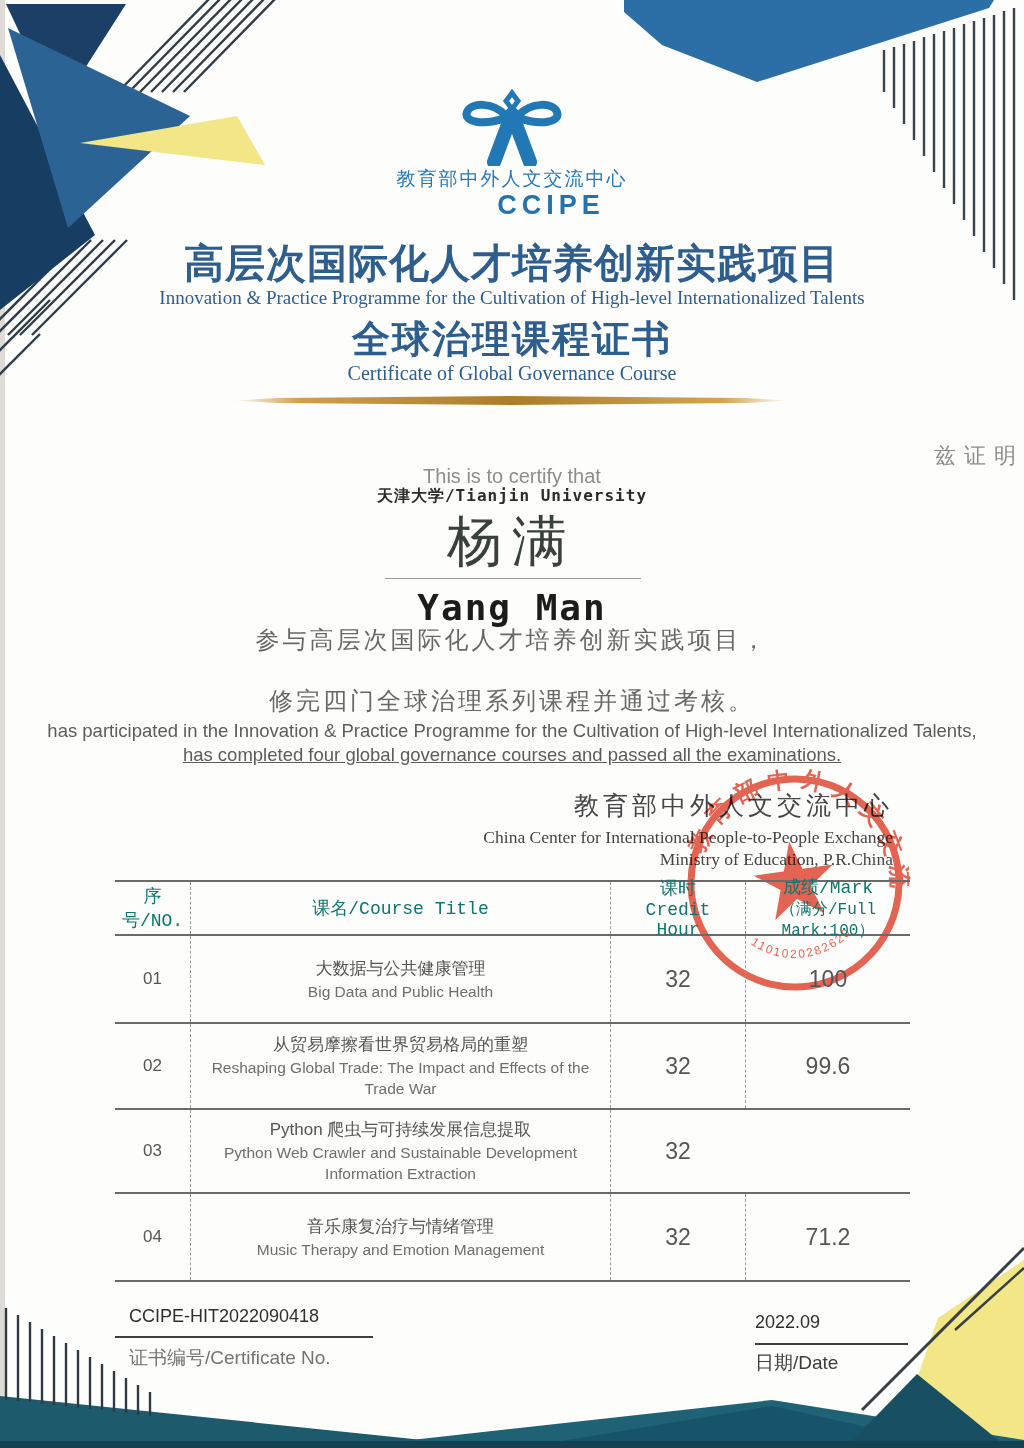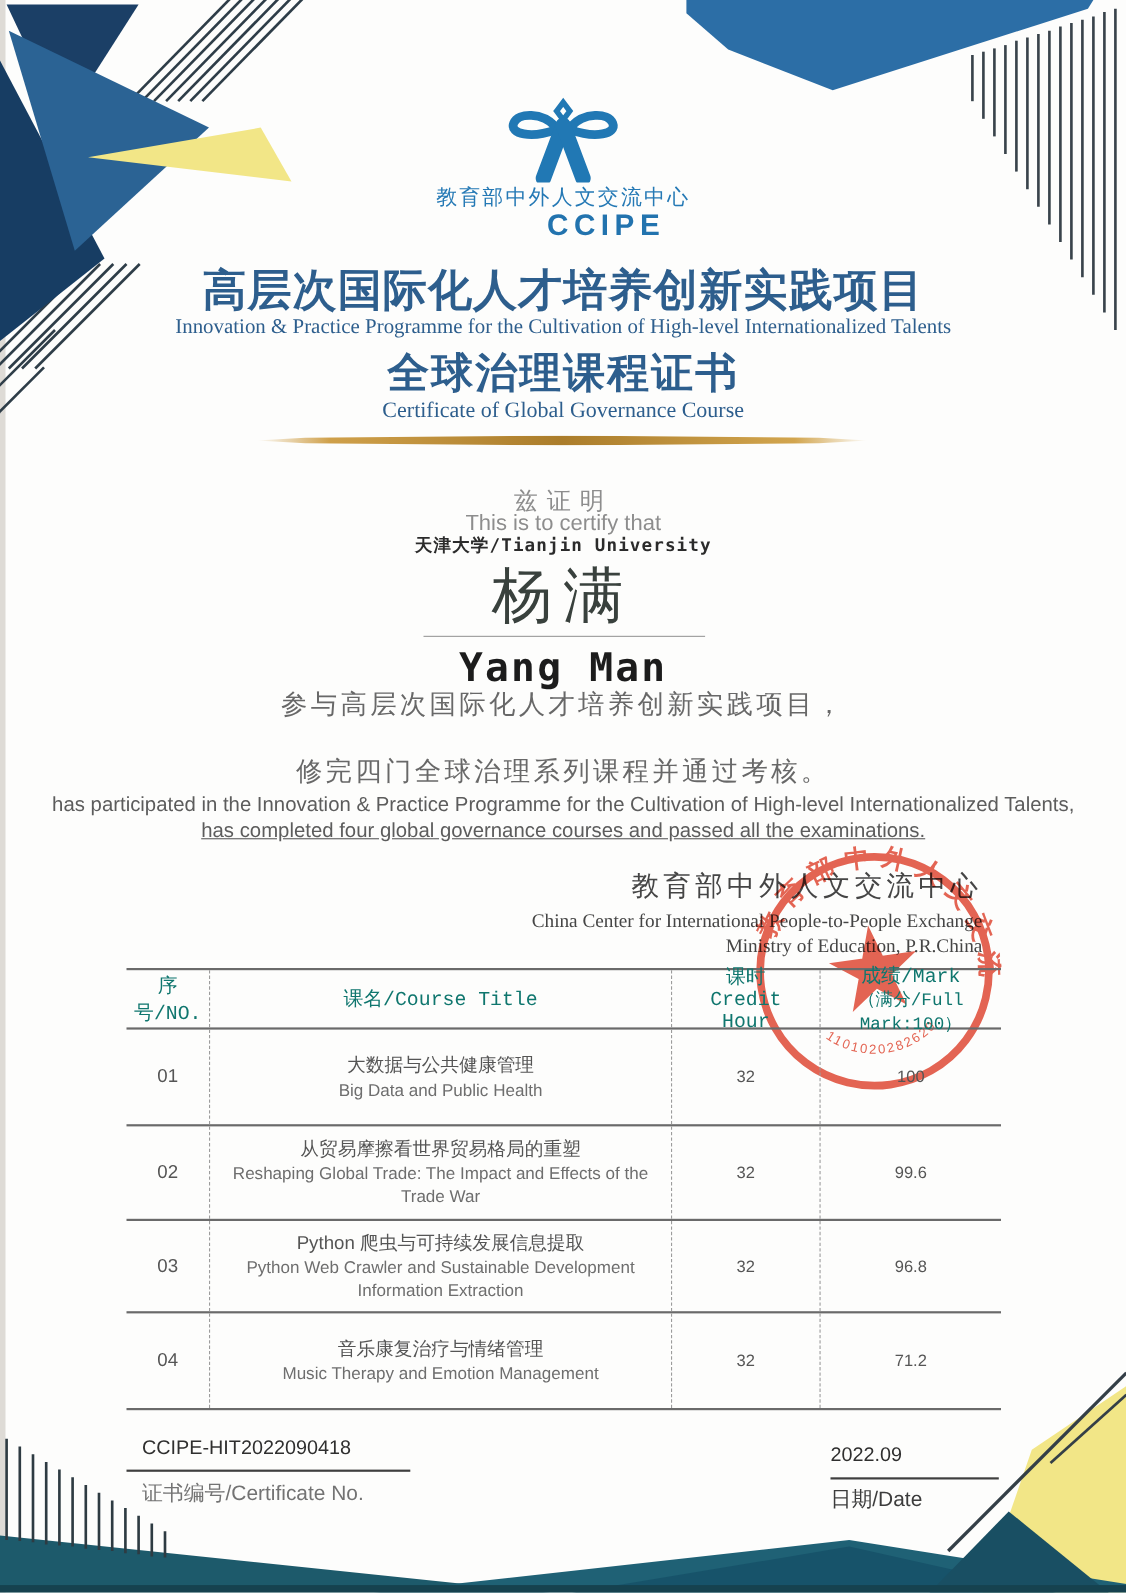--- a/index.html
+++ b/index.html
@@ -23,21 +23,21 @@
   .title-en { top:287px; font-size:19px; color:#2d5e8d; }
   .subtitle-cn { top:314px; font-size:38px; font-weight:bold; color:#2d5e8d; letter-spacing:2px; }
   .subtitle-en { top:362px; font-size:20px; color:#2d5e8d; }
 
   .gold-bar {
     top:396px; left:233px; width:556px; height:9px;
     background:linear-gradient(90deg, rgba(190,150,70,0) 0%, #cfa04a 12%, #ab7d2b 50%, #d2a54e 88%, rgba(190,150,70,0) 100%);
     clip-path:polygon(0 50%, 8% 22%, 50% 0, 92% 22%, 100% 50%, 92% 78%, 50% 100%, 8% 78%);
   }
 
-  .certify-cn { top:441px; font-size:22px; color:#8d8d8d; letter-spacing:8px; }
+  .certify-cn { top:441px; font-size:22px; color:#8d8d8d; letter-spacing:8px;text-align:right; }
   .certify-en { top:465px; font-size:20px; color:#8d8d8d; }
   .university { top:486px; font-size:16px; font-weight:bold; color:#2b2b2b; letter-spacing:1px; }
   .name-cn { top:505px; font-size:55px; color:#39413d; letter-spacing:10px; }
   .name-line { top:578px; left:385px; width:256px; height:1px; background:#9a9a9a; }
   .name-en { top:587px; font-size:36px; font-weight:bold; color:#1c1c1c; letter-spacing:2px; }
 
   .body-cn1 { top:624px; font-size:24px; color:#686868; letter-spacing:3px; }
   .body-cn2 { top:685px; font-size:24px; color:#686868; letter-spacing:3px; }
   .body-en1 { top:720px; font-size:18.5px; color:#5c5c5c; }
   .body-en2 { top:744px; font-size:18.5px; color:#5c5c5c;text-decoration:underline; }
@@ -55,21 +55,21 @@
   .tcell { display:flex; flex-direction:column; justify-content:center; align-items:center; text-align:center; padding:4px 8px; box-sizing:border-box; }
   .c-no { width:75px; }
   .c-course { width:420px; border-left:1px dashed #9c9c9c; }
   .c-credit { width:135px; border-left:1px dashed #9c9c9c; }
   .c-mark { width:165px; border-left:1px dashed #9c9c9c; }
   .thead-row { height:52px; font-family:Liberation Mono, monospace; font-size:18px; color:#0f766e; }
   .thead-row .sub { font-size:16px; }
   .r1 { height:86px; } .r2 { height:84px; } .r3 { height:82px; } .r4 { height:86px; }
   .course-cn { font-size:17px; color:#555; line-height:24px; }
   .course-en { font-size:15.5px; color:#6e6e6e; line-height:21px; }
-  .num { font-size:15px; color:#555; }
+  .num { font-size:23px; color:#555; }
 
   
   .foot-left { top:1306px; left:115px; width:260px; }
   .foot-left .no { font-size:18px; color:#2f2f2f; padding-left:14px; }
   .foot-left .rule { margin-top:9px; width:258px; height:2px; background:#3f3f3f; }
   .foot-left .lbl { margin-top:7px; font-size:19px; color:#737373; padding-left:14px; }
   .foot-right { top:1312px; left:755px; width:153px; }
   .foot-right .no { font-size:18px; color:#2f2f2f; }
   .foot-right .rule { margin-top:10px; width:153px; height:2px; background:#3f3f3f; }
   .foot-right .lbl { margin-top:5px; font-size:19px; color:#3c3c3c; }
@@ -258,23 +258,20 @@
       <div class="tcell c-no">
           <span>03</span>
         </div>
       <div class="tcell c-course">
         <span class="course-cn">Python 爬虫与可持续发展信息提取</span>
         <span class="course-en">Python Web Crawler and Sustainable Development Information Extraction</span>
       </div>
       <div class="tcell c-credit num">
           <span>32</span>
         </div>
-      <div class="tcell c-mark num">
-          <span>96.8</span>
-        </div>
     </div>
 
     <div class="trow r4">
       <div class="tcell c-no">
           <span>04</span>
         </div>
       <div class="tcell c-course">
         <span class="course-cn">音乐康复治疗与情绪管理</span>
         <span class="course-en">Music Therapy and Emotion Management</span>
       </div>

